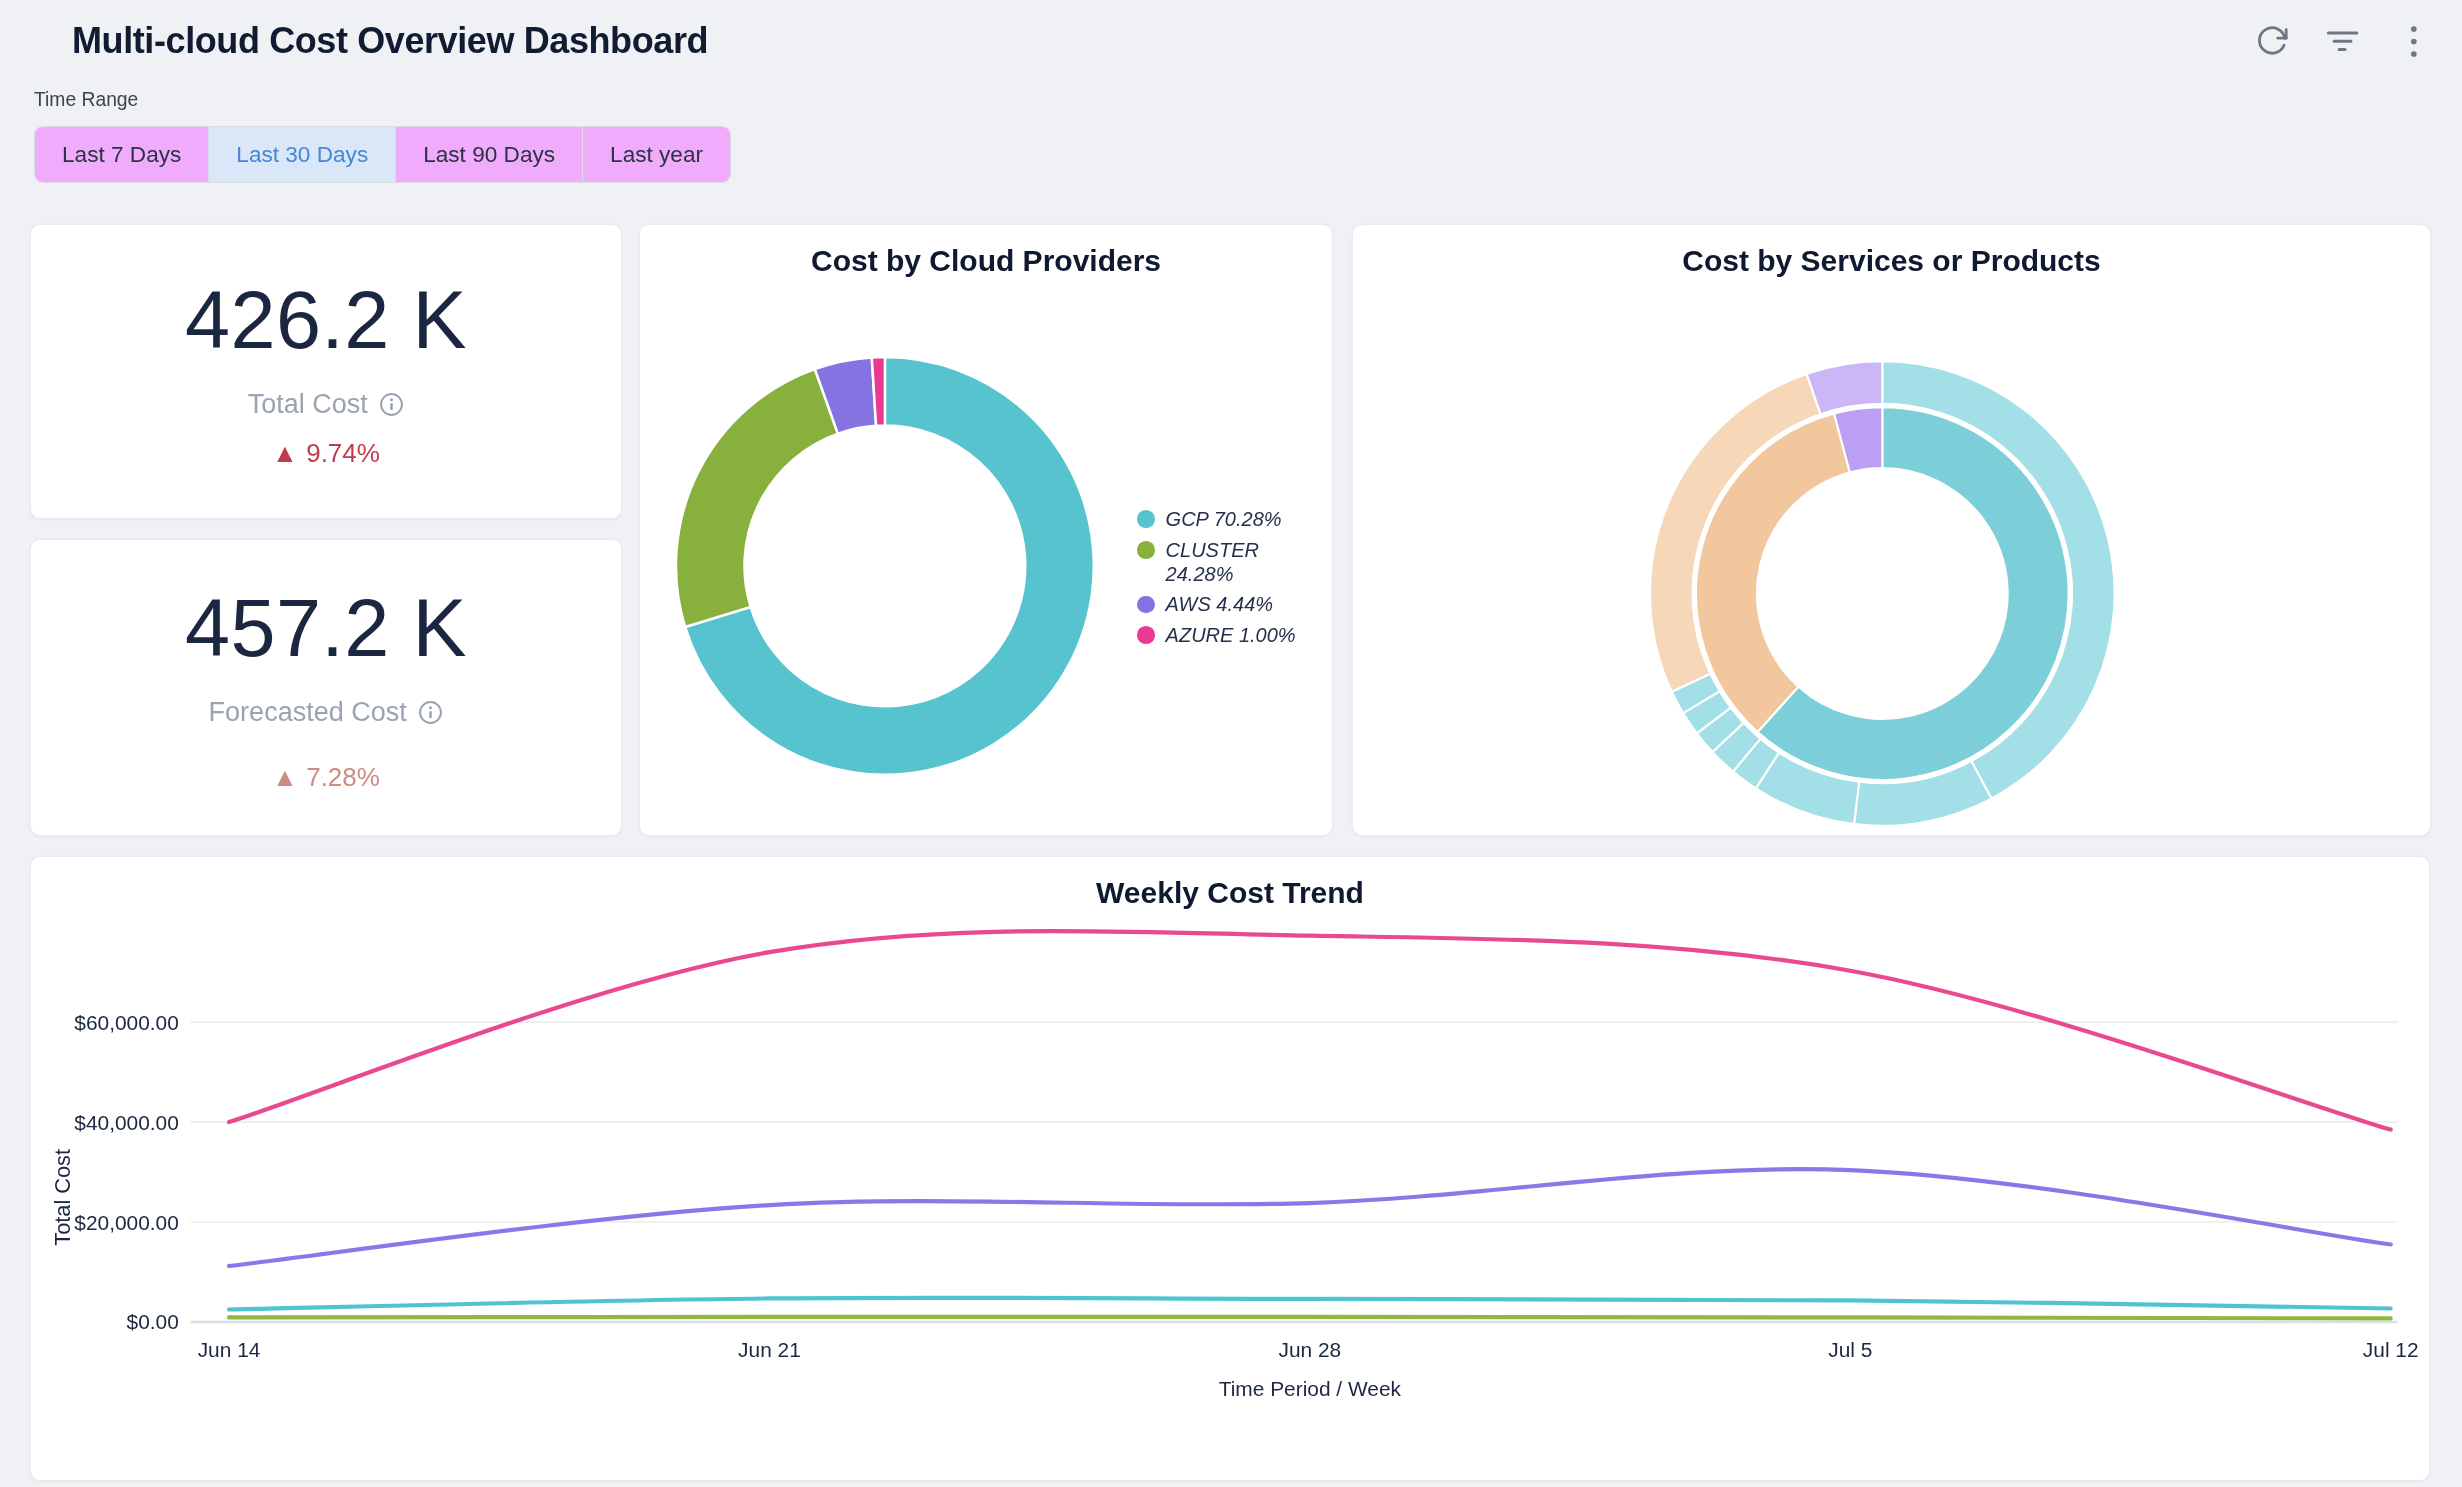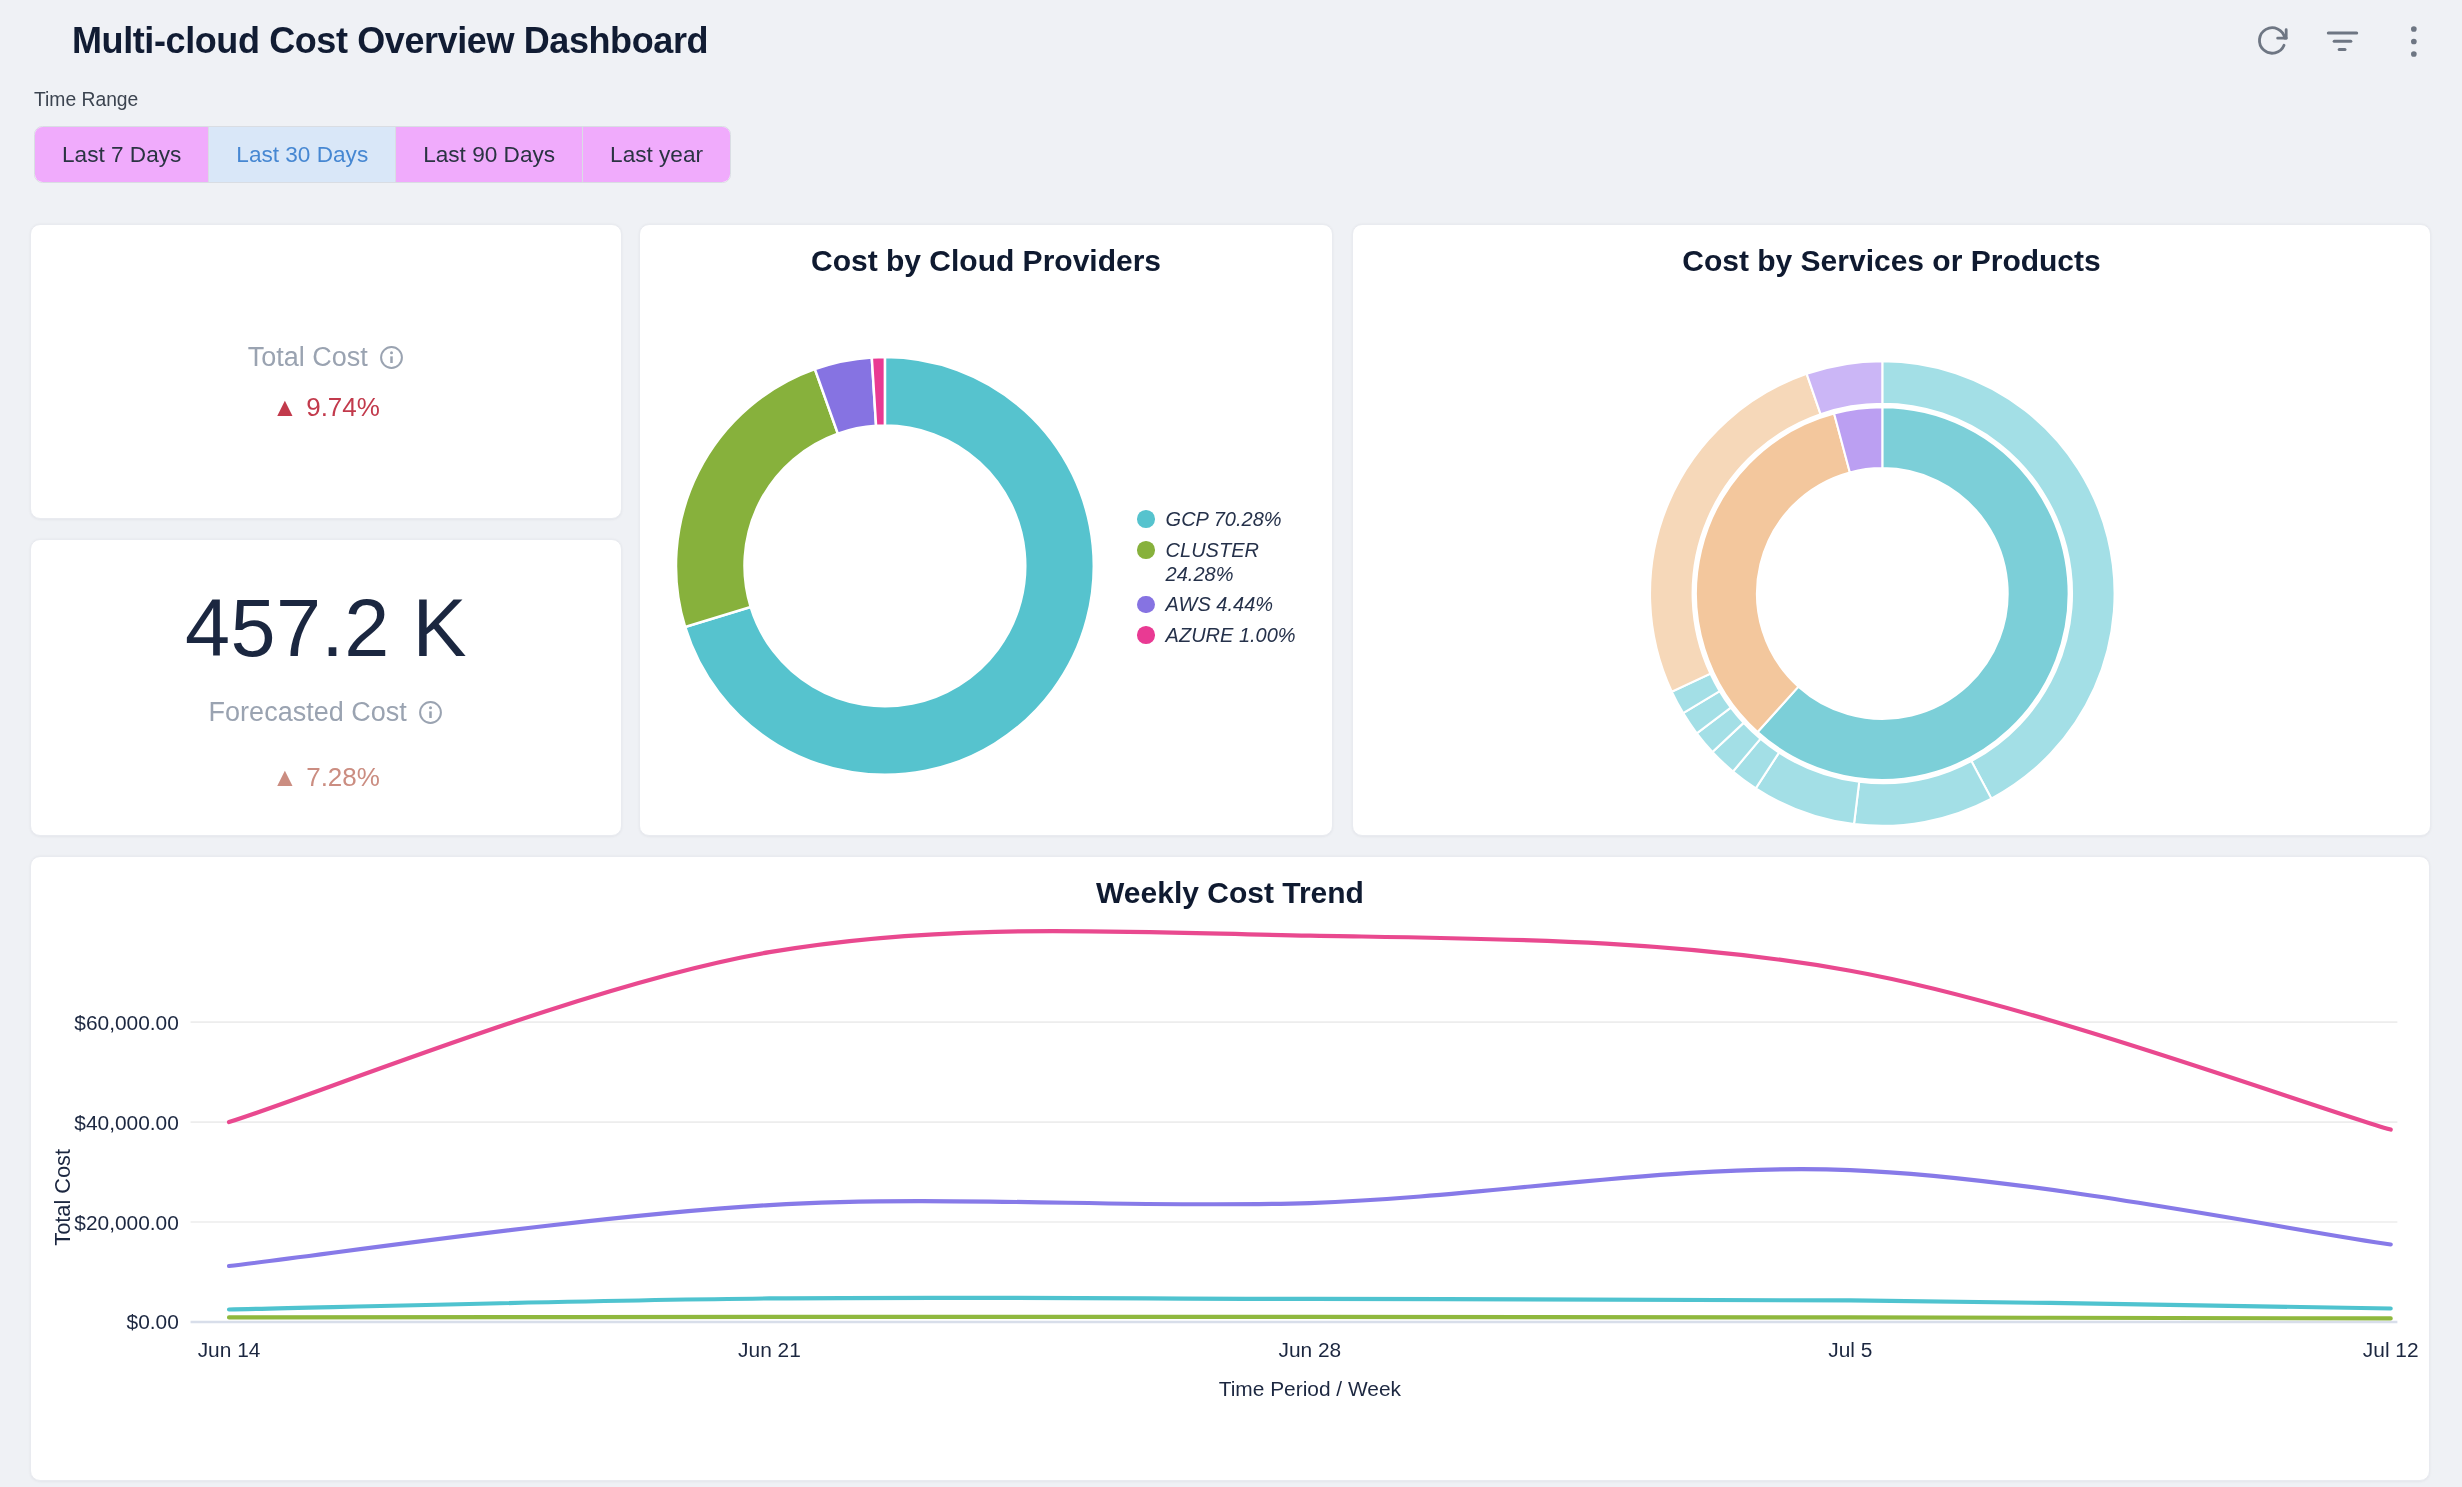--- a/index.html
+++ b/index.html
@@ -77,20 +77,21 @@
 
 <div class="tr-label">Time Range</div>
 <div class="btn-group">
   <button class="tr-btn">Last 7 Days</button>
   <button class="tr-btn active">Last 30 Days</button>
   <button class="tr-btn">Last 90 Days</button>
   <button class="tr-btn">Last year</button>
 </div>
 
 <section class="card kpi" id="kpi-1">
+  <div class="kpi-value">426.2 K</div>
   <div class="kpi-label">
     <span>Total Cost</span>
     <svg width="25" height="25" viewBox="0 0 30 30" fill="none">
       <circle cx="15" cy="15" r="12.5" stroke="#9aa3b1" stroke-width="2.4"></circle>
       <circle cx="15" cy="9.4" r="1.8" fill="#9aa3b1"></circle>
       <line x1="15" y1="13.6" x2="15" y2="21.6" stroke="#9aa3b1" stroke-width="3"></line>
     </svg>
   </div>
   <div class="kpi-delta" style="color: rgb(194, 58, 76);">
     <span>▲</span>

